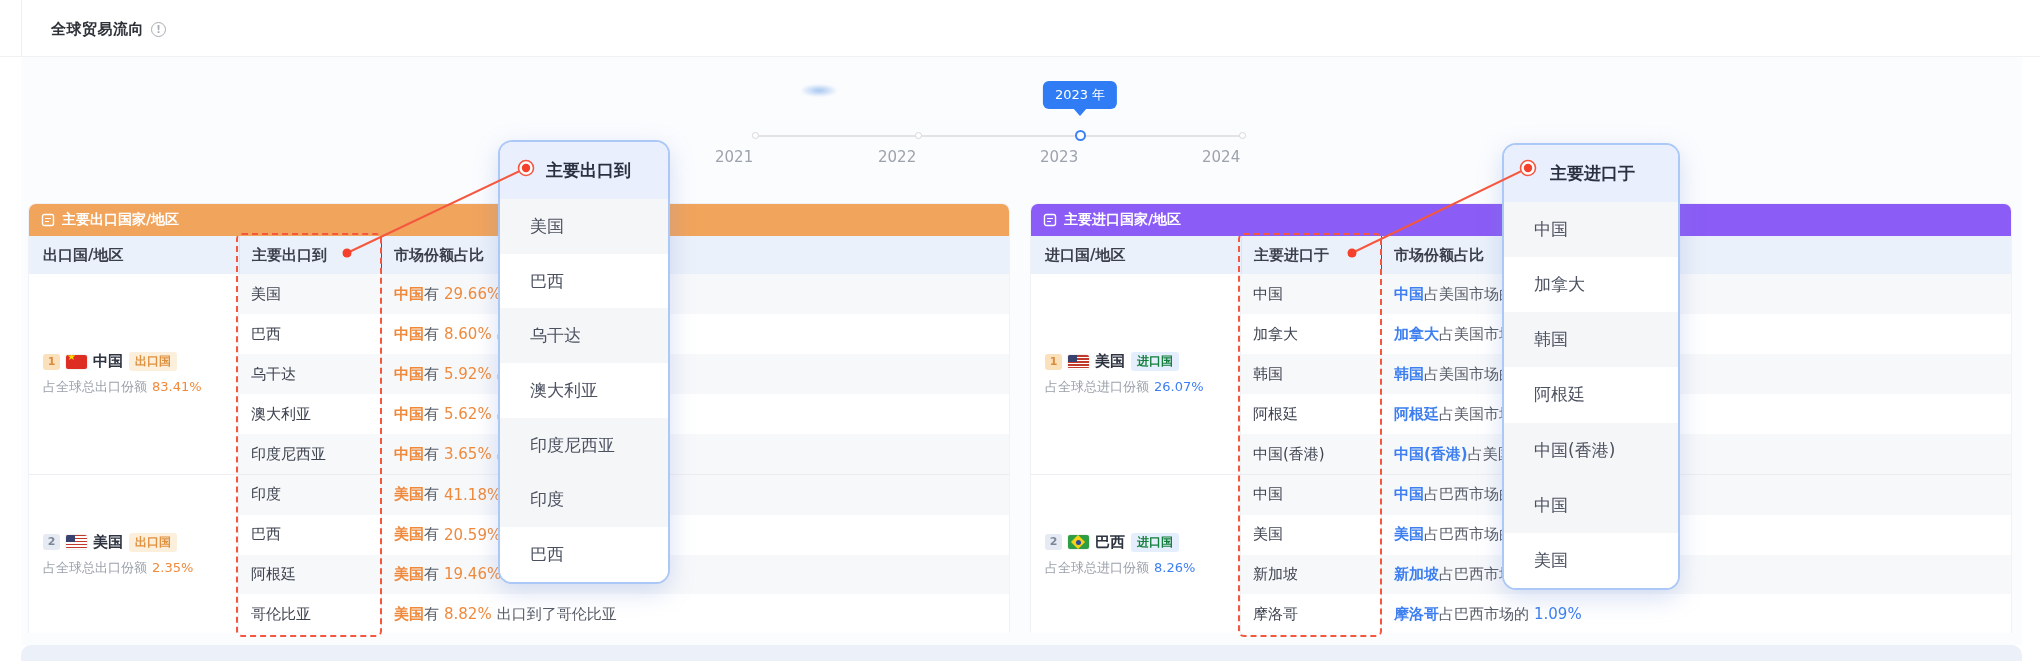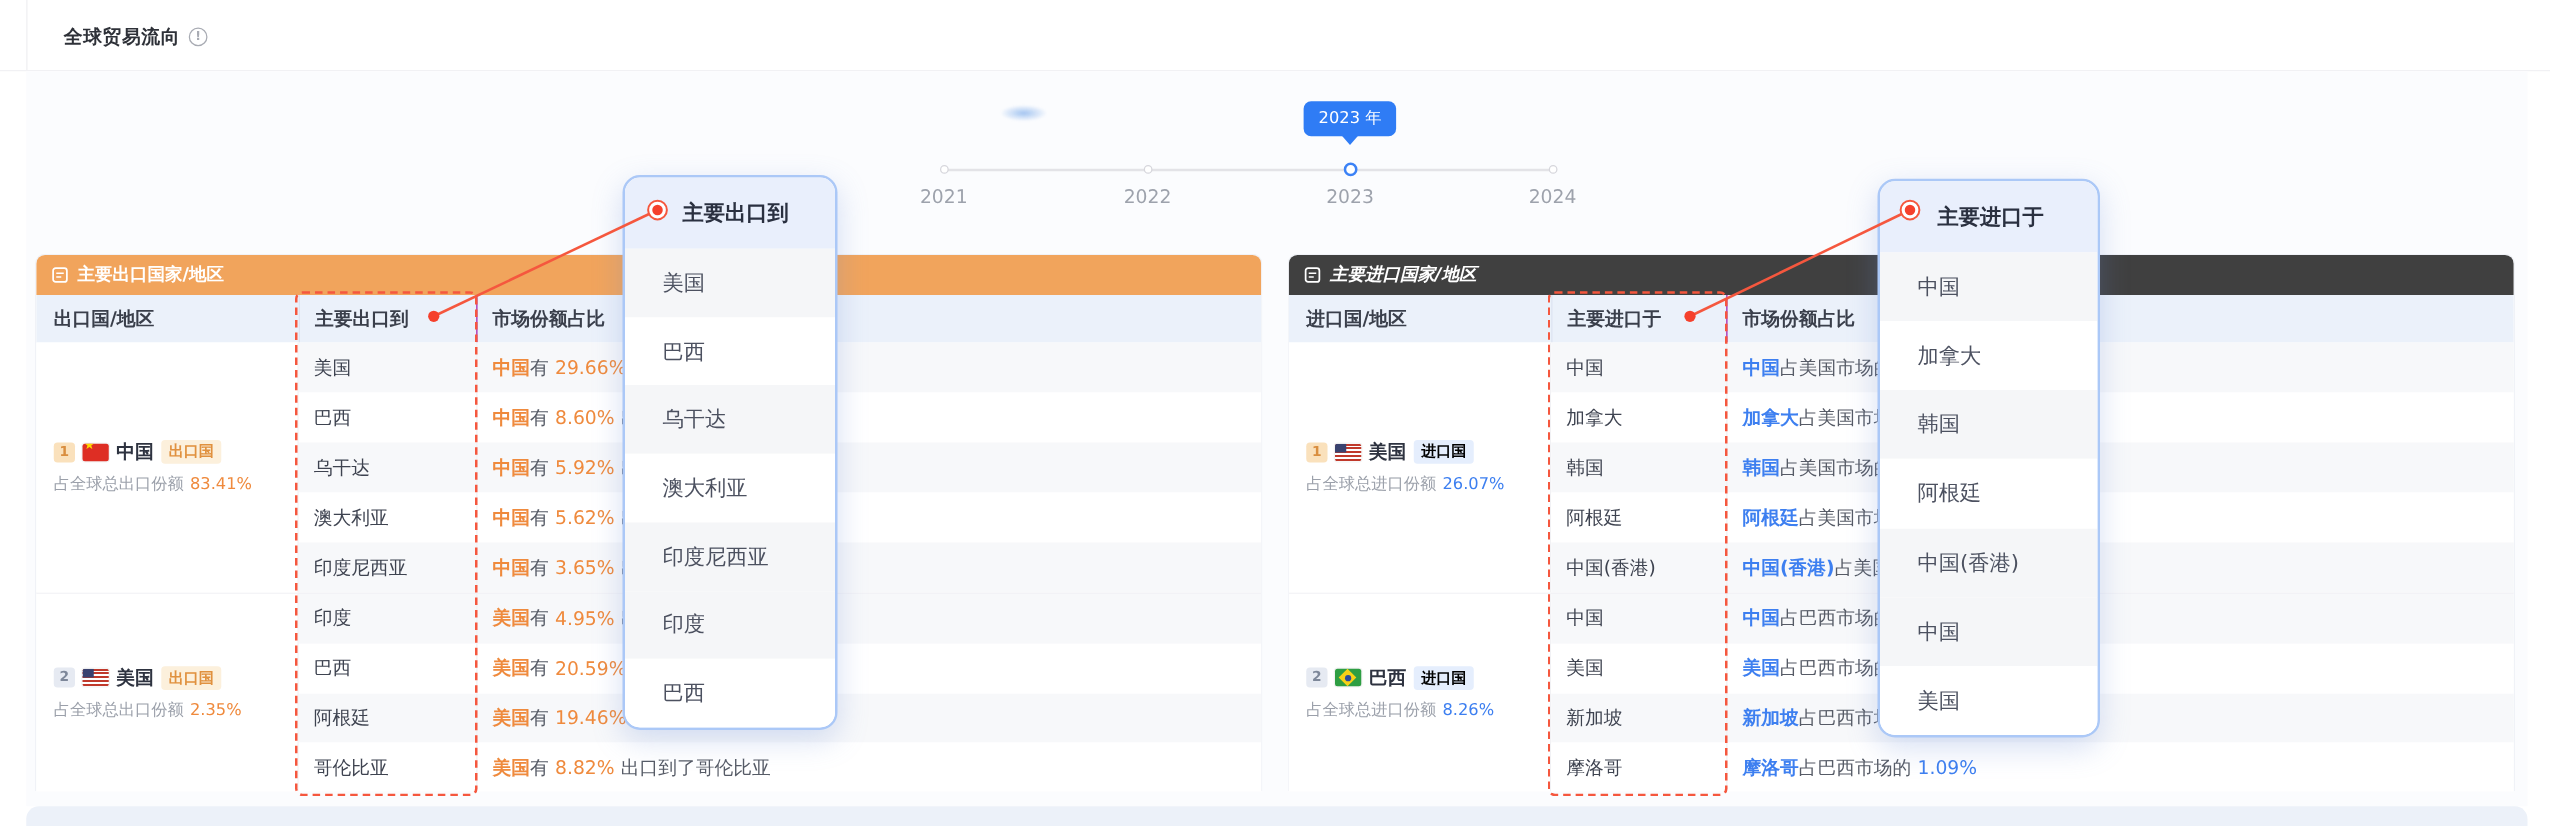--- a/index.html
+++ b/index.html
@@ -14,51 +14,51 @@
   .info { width:15px; height:15px; border:1px solid #A8ABB3; border-radius:50%; color:#A8ABB3;
           font-size:10px; line-height:13px; text-align:center; font-weight:700; cursor:pointer; }
 
   .content-bg { position:absolute; left:21px; top:57px; width:2001px; height:588px; background:#FBFCFE; }
   .footer-strip { position:absolute; left:21px; top:645px; width:2001px; height:16px; background:#ECF1F9; border-radius:10px 10px 0 0; }
 
   
   .track { position:absolute; left:755px; top:135px; width:487px; height:2px; background:#E3E3E7; border-radius:1px; }
   .tdot { position:absolute; width:7px; height:7px; border-radius:50%; background:#fff; border:1px solid #D6D6DC; top:132px; cursor:pointer; }
   .tdot.active { width:11px; height:11px; top:130px; border:2px solid #3C82F6; }
-  .tlabel { position:absolute; top:148px; width:80px; text-align:center; font-size:15px; color:#9DA2AC; cursor:pointer; }
+  .tlabel { position:absolute; top:148px; width:80px; font-size:15px; color:#9DA2AC; cursor:pointer; }
   .tooltip { position:absolute; left:1080px; top:81px; transform:translateX(-50%); background:#2F7CF5; color:#fff;
              font-size:13px; font-weight:500; height:28px; line-height:28px; padding:0 12px; border-radius:6px; white-space:nowrap; }
   .tooltip-arrow { position:absolute; left:1080px; top:108px; transform:translateX(-50%); width:0; height:0;
                    border-left:7px solid transparent; border-right:7px solid transparent; border-top:8px solid #2F7CF5; }
   .smudge { position:absolute; left:800px; top:84px; width:38px; height:13px; border-radius:50%;
             background:radial-gradient(ellipse at center, rgba(90,150,230,.55), rgba(90,150,230,0) 70%); filter:blur(1px); }
 
   
   .ttable { position:absolute; top:203px; width:982px; height:430px; background:#fff; border-radius:8px 8px 0 0; overflow:hidden;
             border:1px solid #F0F2F7; border-bottom:none; }
   .t-export { left:28px; } .t-import { left:1030px; }
   .tbar { height:32px; display:flex; align-items:center; gap:7px; padding:0 12px; color:#fff; font-size:14px; font-weight:600; }
-  .bar-export { background:#F1A45C; } .bar-import { background:#404040;font-style:italic; }
+  .bar-export { background:#F1A45C; } .bar-import { background:#8b5cf6; }
   .doc { display:flex; align-items:center; }
   .cols { display:flex; height:38px; background:#EBF1FA; align-items:center; font-size:15px; font-weight:600; color:#3A3F4B; }
   .ch { padding-left:14px; height:100%; display:flex; align-items:center; }
   .ch1 { width:210px; } .ch2 { width:142px; border-left:1px solid #DDE4F1; padding-left:12px; }
   .ch3 { flex:1; border-left:1px solid #a21caf; padding-left:12px; }
   .t-import .ch2 { width:140px; }
   .group { display:flex; }
   .g200 { height:200px; } .g160 { height:160px; }
   .gsep { border-top:1px solid #EDEDF1; }
   .gcell { width:210px; display:flex; flex-direction:column; justify-content:center; gap:7px; padding-left:14px;
            border-right:1px solid #F1F1F4; background:#fff; }
   .gline { display:flex; align-items:center; gap:6px; }
   .rank { min-width:17px; height:16px; line-height:16px; text-align:center; border-radius:3px; font-size:11px; font-weight:700; padding:0 4px; }
   .rank1 { background:#FAE1BC; color:#D98E3F; } .rank2 { background:#E6EAF2; color:#7D8799; }
   .gname { font-size:15px; font-weight:700; color:#2E3340; }
   .tag { font-size:12px; padding:1px 6px; border-radius:3px;font-weight:bold; }
-  .tag-o { background:#FCF0DC; color:#E0913F; } .tag-b { background:#E5EEFD; color:#000000; }
+  .tag-o { background:#FCF0DC; color:#E0913F; } .tag-b { background:#E5EEFD; color:#15803d; }
   .gshare { font-size:13px; color:#9BA0AA; }
   .gshare .val { margin-left:5px;text-align:right; }
   .rows { flex:1; display:flex; flex-direction:column; }
   .trow { height:40px; display:flex; align-items:center; background:#fff; }
   .r-grey { background:#F7F8FA; }
   .dest { width:142px; padding-left:12px; font-size:15px; color:#3E4350; }
   .t-import .dest { width:140px; }
   .share { flex:1; padding-left:12px; font-size:15px; color:#565B66; border-left:1px solid #F1F1F4; height:100%;
            display:flex; align-items:center; white-space:nowrap; overflow:hidden; }
   .o-sub { color:#EF8A3D; font-weight:600; } .o-pct { color:#EF8A3D; }
@@ -214,21 +214,21 @@
         <div class="gshare">
           <span>占全球总出口份额</span><span class="val o-pct">2.35%</span>
         </div>
       </div>
       <div class="rows">
         <div class="trow r-grey">
           <div class="dest">印度</div>
           <div class="share">
               <span class="o-sub">美国</span>
               <span>有</span>
-              <span class="pct o-pct">4.95%</span>
+              <span class="pct o-pct">41.18%</span>
               <span>出口到了印度</span>
             </div>
         </div>
         <div class="trow">
           <div class="dest">巴西</div>
           <div class="share">
               <span class="o-sub">美国</span>
               <span>有</span>
               <span class="pct o-pct">20.59%</span>
               <span>出口到了巴西</span>

